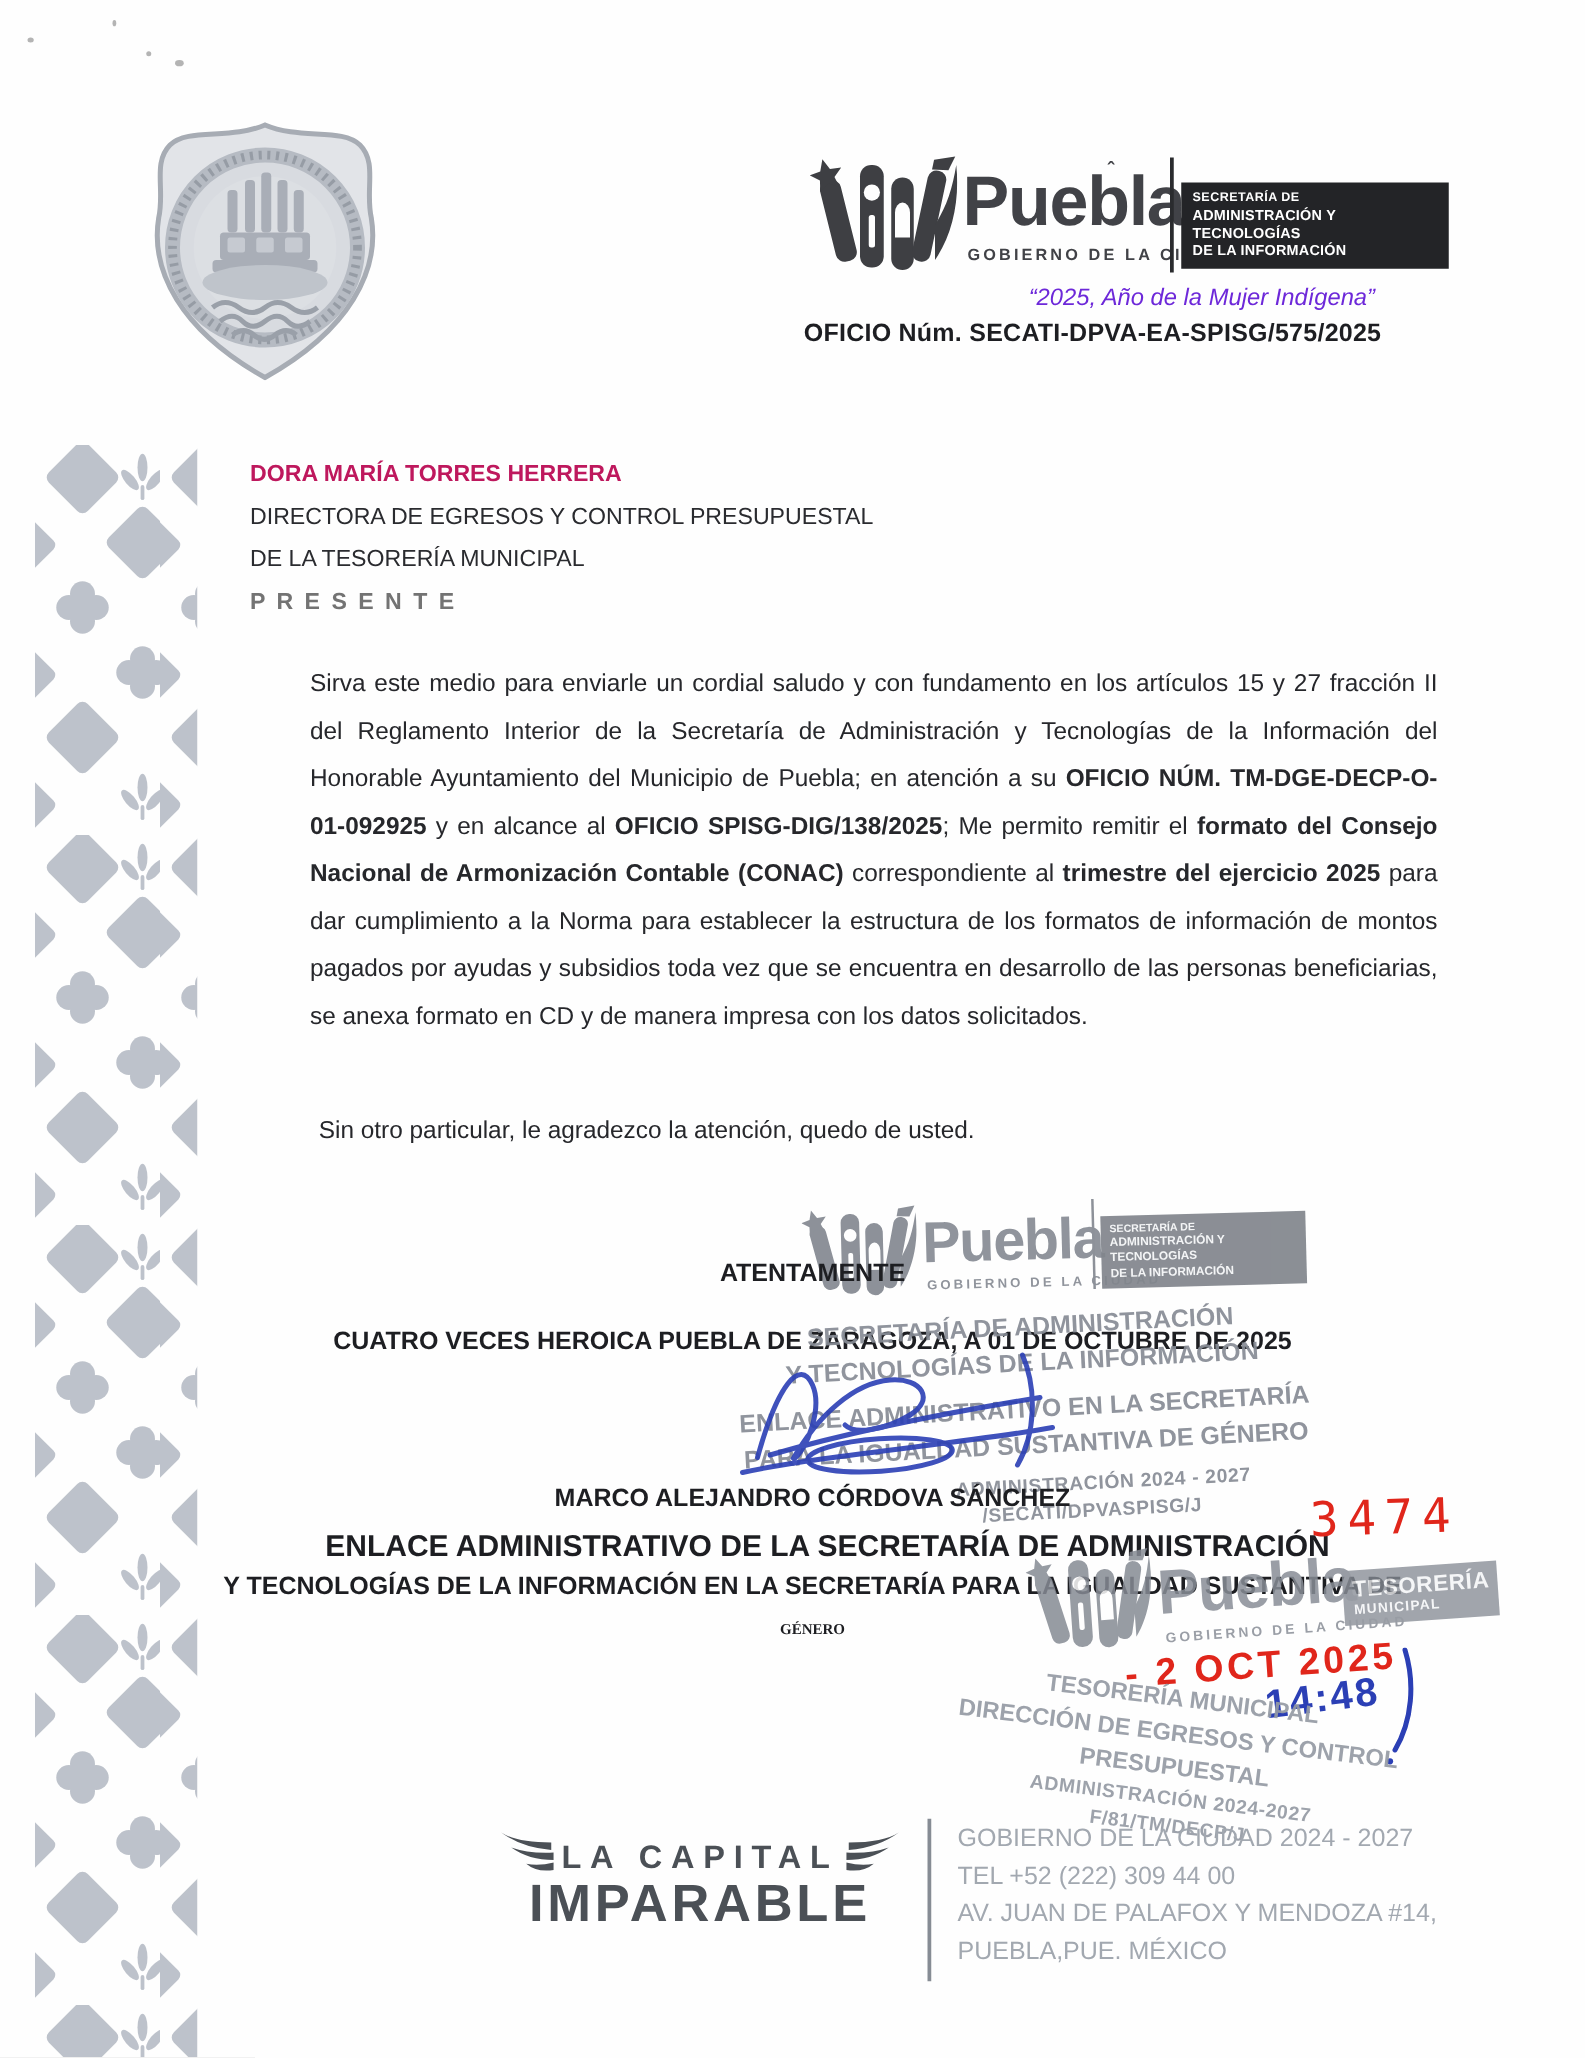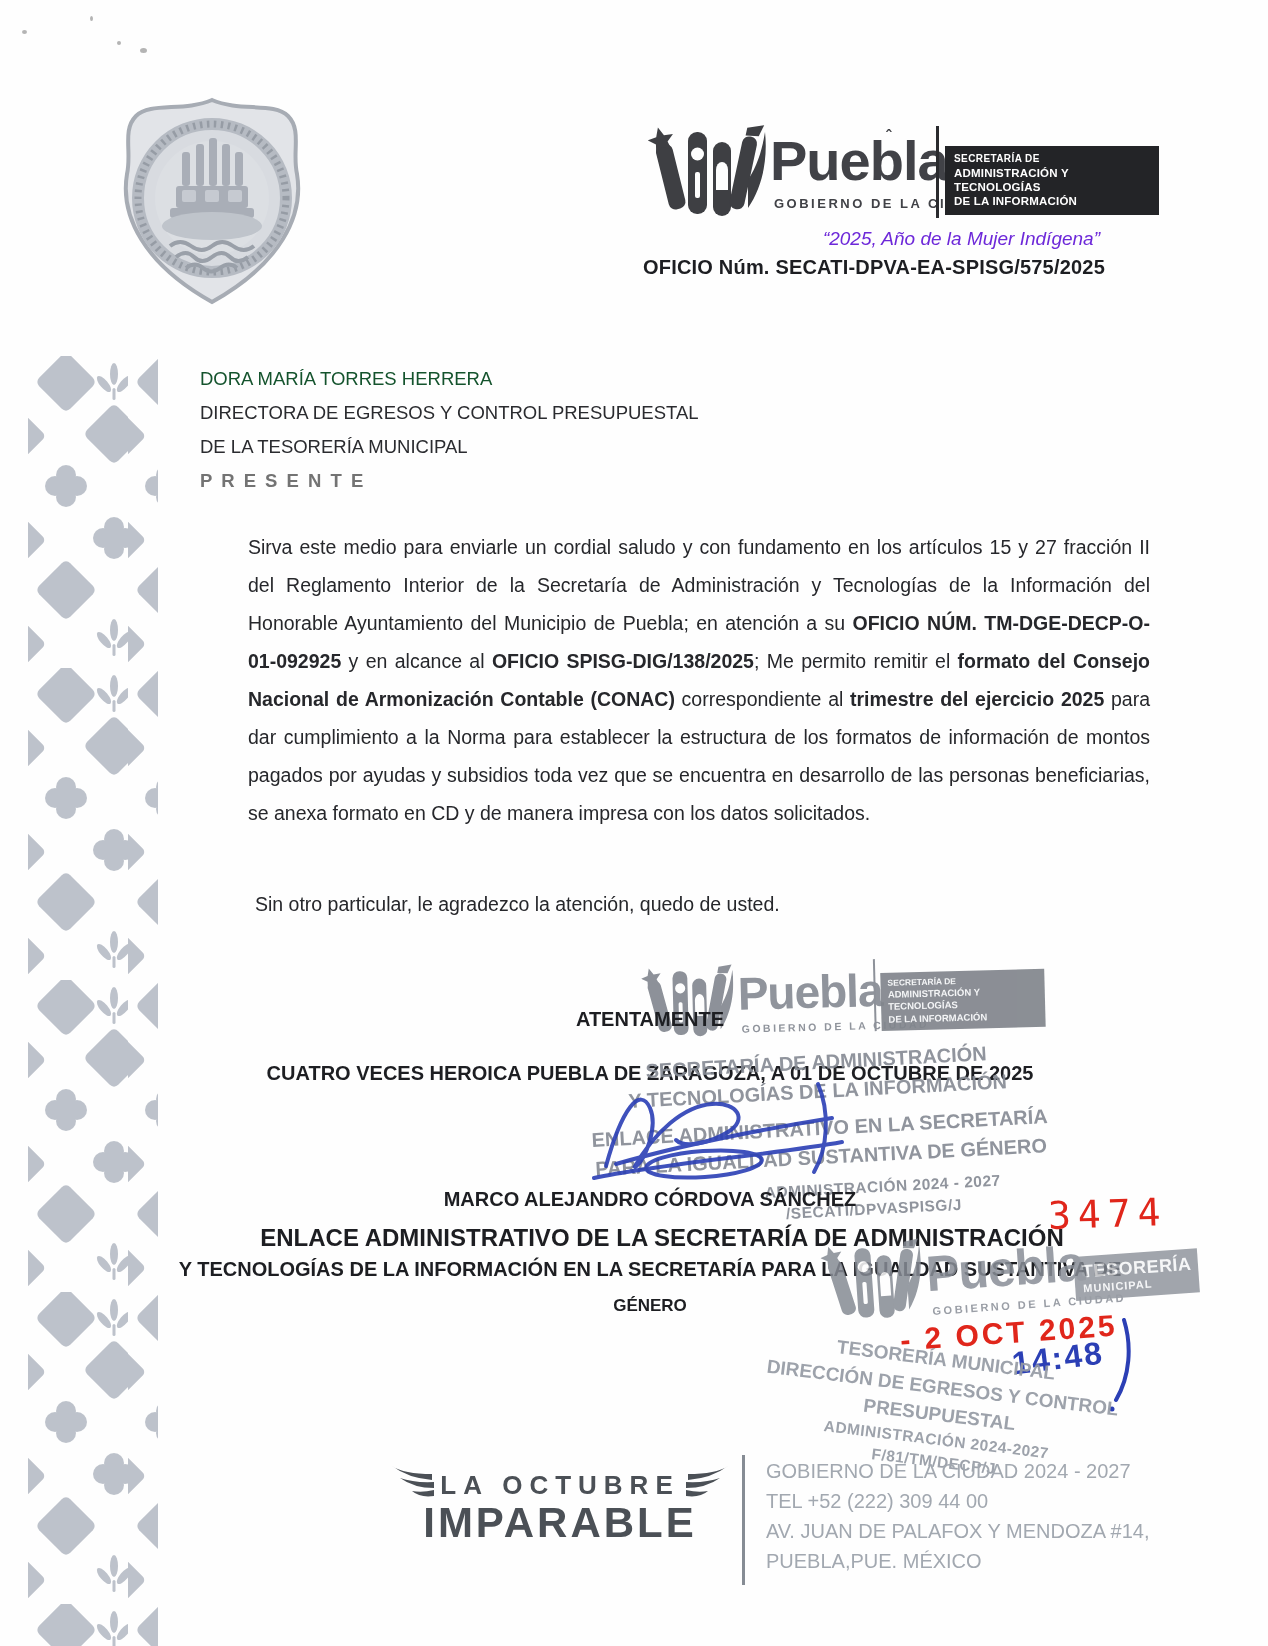--- a/index.html
+++ b/index.html
@@ -16,21 +16,21 @@
   .logo-tagline{font-weight:700; color:#414247; letter-spacing:2.5px;}
   .logo-box{background:#232427; color:#fff; padding:7px 9px 6px 9px; line-height:1.25;}
   .logo-box .l1{font-size:10px; font-weight:600; letter-spacing:.4px;}
   .logo-box .l2{font-size:11.5px; font-weight:800; letter-spacing:.2px;}
   .hdr-bar{width:3px; background:#2a2b2e;}
   .slogan{font-style:italic; font-size:19px; color:#6d28d9;}
   .oficio-num{font-weight:700; font-size:20px; color:#1d1e22; letter-spacing:.2px;}
 
   
   .rcpt{font-size:18.5px; line-height:34px; color:#2a2b2f;}
-  .rcpt .name{font-weight:400; color:#14532d;}
+  .rcpt .name{font-weight:700; color:#be185d;}
   .rcpt .pres{font-weight:700; letter-spacing:2px; color:#737373;}
   .body-par{font-size:19.5px; line-height:38px; text-align:justify; color:#26272b;margin-left:48px;}
   .closing{font-size:19.5px; color:#26272b;}
 
   
   .sig-bold{font-weight:700; color:#1d1e22; text-align:center;}
   .stamp-text{font-weight:700; color:#878c95; text-align:center; line-height:1.45; opacity:.92;}
   .stamp-text .sm{font-size:15.5px; letter-spacing:.5px;}
   .graybox{background:#70757d; color:#f2f3f5; opacity:.92;}
   .red{color:#e0261b;}
@@ -221,21 +221,21 @@
       <path d="M6,110 C70,96 190,86 254,74"></path>
       <path d="M28,96 C90,78 170,62 244,50"></path>
       <ellipse cx="116" cy="96" rx="58" ry="13" transform="rotate(-4 116 96)"></ellipse>
       <path d="M230,16 C242,44 240,80 226,104"></path>
     </g>
   </svg>
 
   <div class="abs sig-bold" style="left:200px; top:1188px; width:900px; font-size:20px;">MARCO ALEJANDRO CÓRDOVA SÁNCHEZ</div>
   <div class="abs sig-bold" style="left:212px; top:1224px; width:900px; font-size:24px;">ENLACE ADMINISTRATIVO DE LA SECRETARÍA DE ADMINISTRACIÓN</div>
   <div class="abs sig-bold" style="left:134px; top:1258px; width:1032px; font-size:20px;">Y TECNOLOGÍAS DE LA INFORMACIÓN EN LA SECRETARÍA PARA LA IGUALDAD SUSTANTIVA DE</div>
-  <div class="abs sig-bold" style="left:200px; top:1296px; width:900px; font-size:17px;">GÉNERO</div>
+  <div class="abs sig-bold" style="left:200px; top:1296px; width:900px; font-size:12px;font-family:Liberation Serif, serif;">GÉNERO</div>
 
   <div class="abs folio red" style="left:1048px; top:1192px; transform:rotate(-2deg);">3474</div>
 
   <div class="abs" style="left:822px; top:1222px; width:360px; height:100px; transform:rotate(-4deg); opacity:.85;">
     <svg class="abs" style="left:0; top:2px; color:#868b94;" width="100" height="90" viewBox="0 0 118 104" aria-hidden="true">
       <g fill="currentColor">
         <g transform="rotate(-14 22 60)">
           <rect x="14" y="28" width="17" height="66" rx="7"></rect>
           <path d="M22 10 l4 9 9 1 -7 6 2 9 -8 -5 -8 5 2 -9 -7 -6 9 -1 Z"></path>
         </g>
@@ -279,21 +279,21 @@
 
   <div class="abs campaign" style="left:400px; top:1470px; width:320px;">
     <div style="position:relative; display:inline-block;">
       <svg class="abs" style="left:-52px; top:-6px;" width="46" height="40" viewBox="0 0 46 40" aria-hidden="true">
         <g fill="#4b5056">
           <path d="M44,16 Q20,14 4,2 Q16,10 44,10 Z"></path>
           <path d="M46,24 Q26,24 12,14 Q26,19 46,18 Z"></path>
           <path d="M46,32 Q32,34 24,27 Q34,29 46,26 Z"></path>
         </g>
       </svg>
-      <span class="cap">LA OCTUBRE</span>
+      <span class="cap">LA CAPITAL</span>
       <svg class="abs" style="right:-52px; top:-6px; transform:scaleX(-1);" width="46" height="40" viewBox="0 0 46 40" aria-hidden="true">
         <g fill="#4b5056">
           <path d="M44,16 Q20,14 4,2 Q16,10 44,10 Z"></path>
           <path d="M46,24 Q26,24 12,14 Q26,19 46,18 Z"></path>
           <path d="M46,32 Q32,34 24,27 Q34,29 46,26 Z"></path>
         </g>
       </svg>
     </div>
     <div class="imp">IMPARABLE</div>
   </div>

